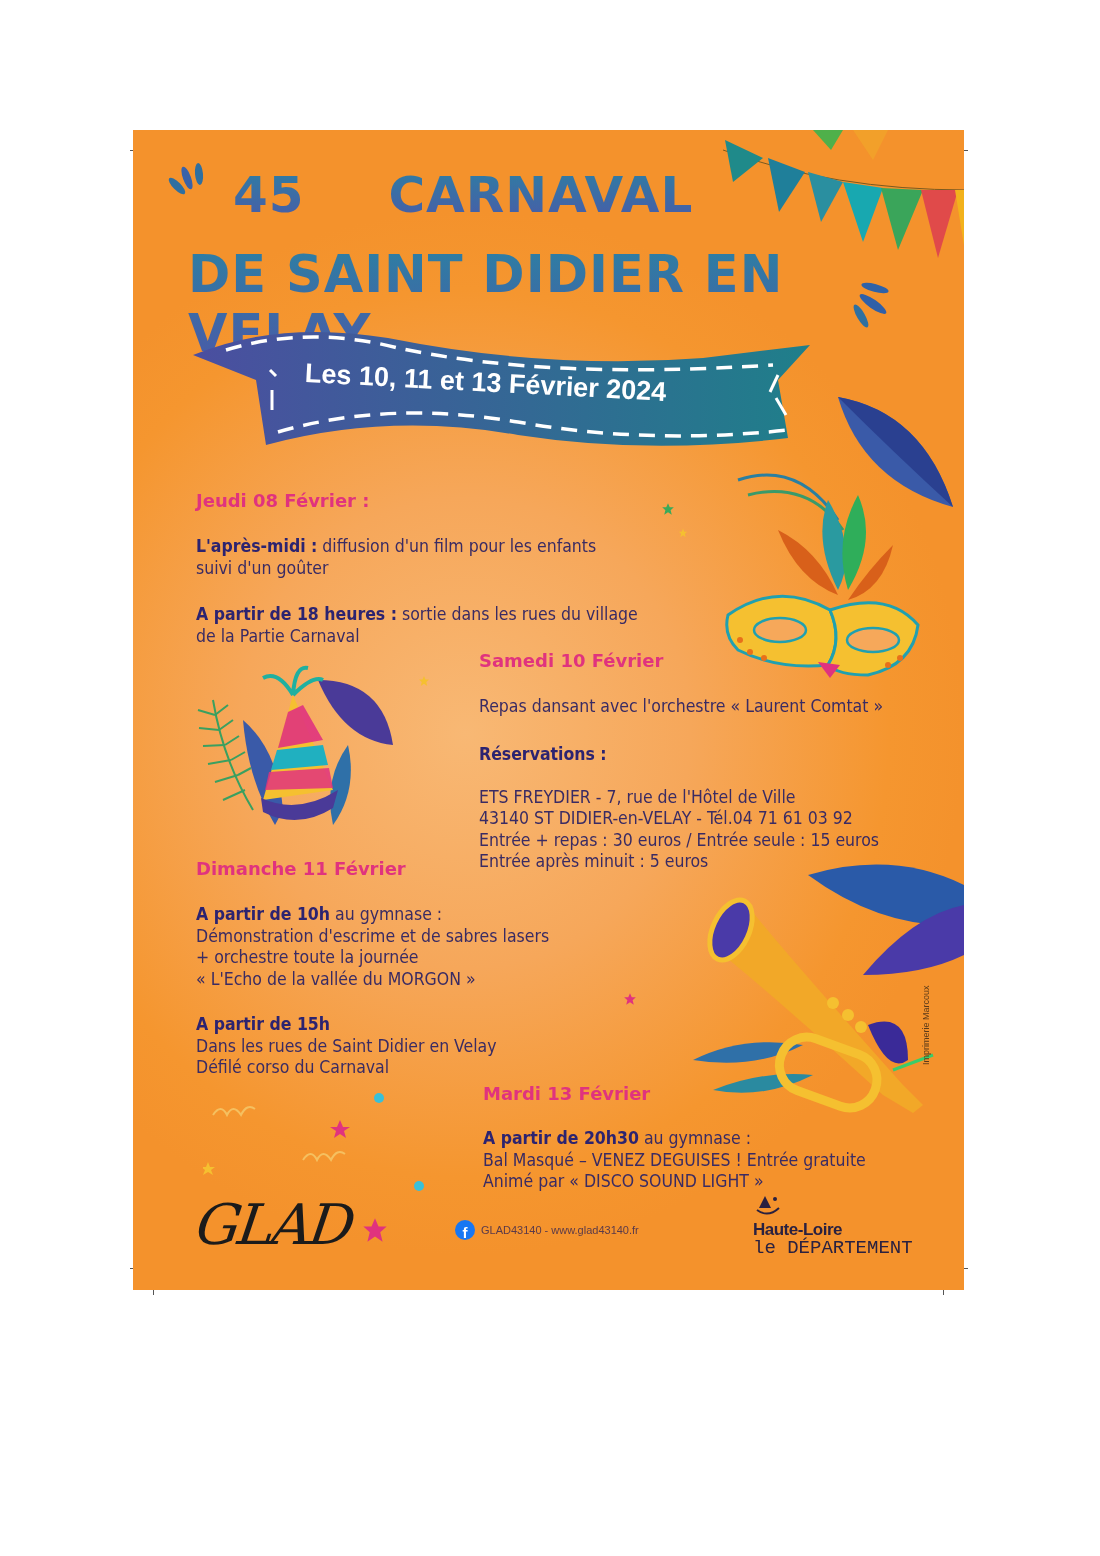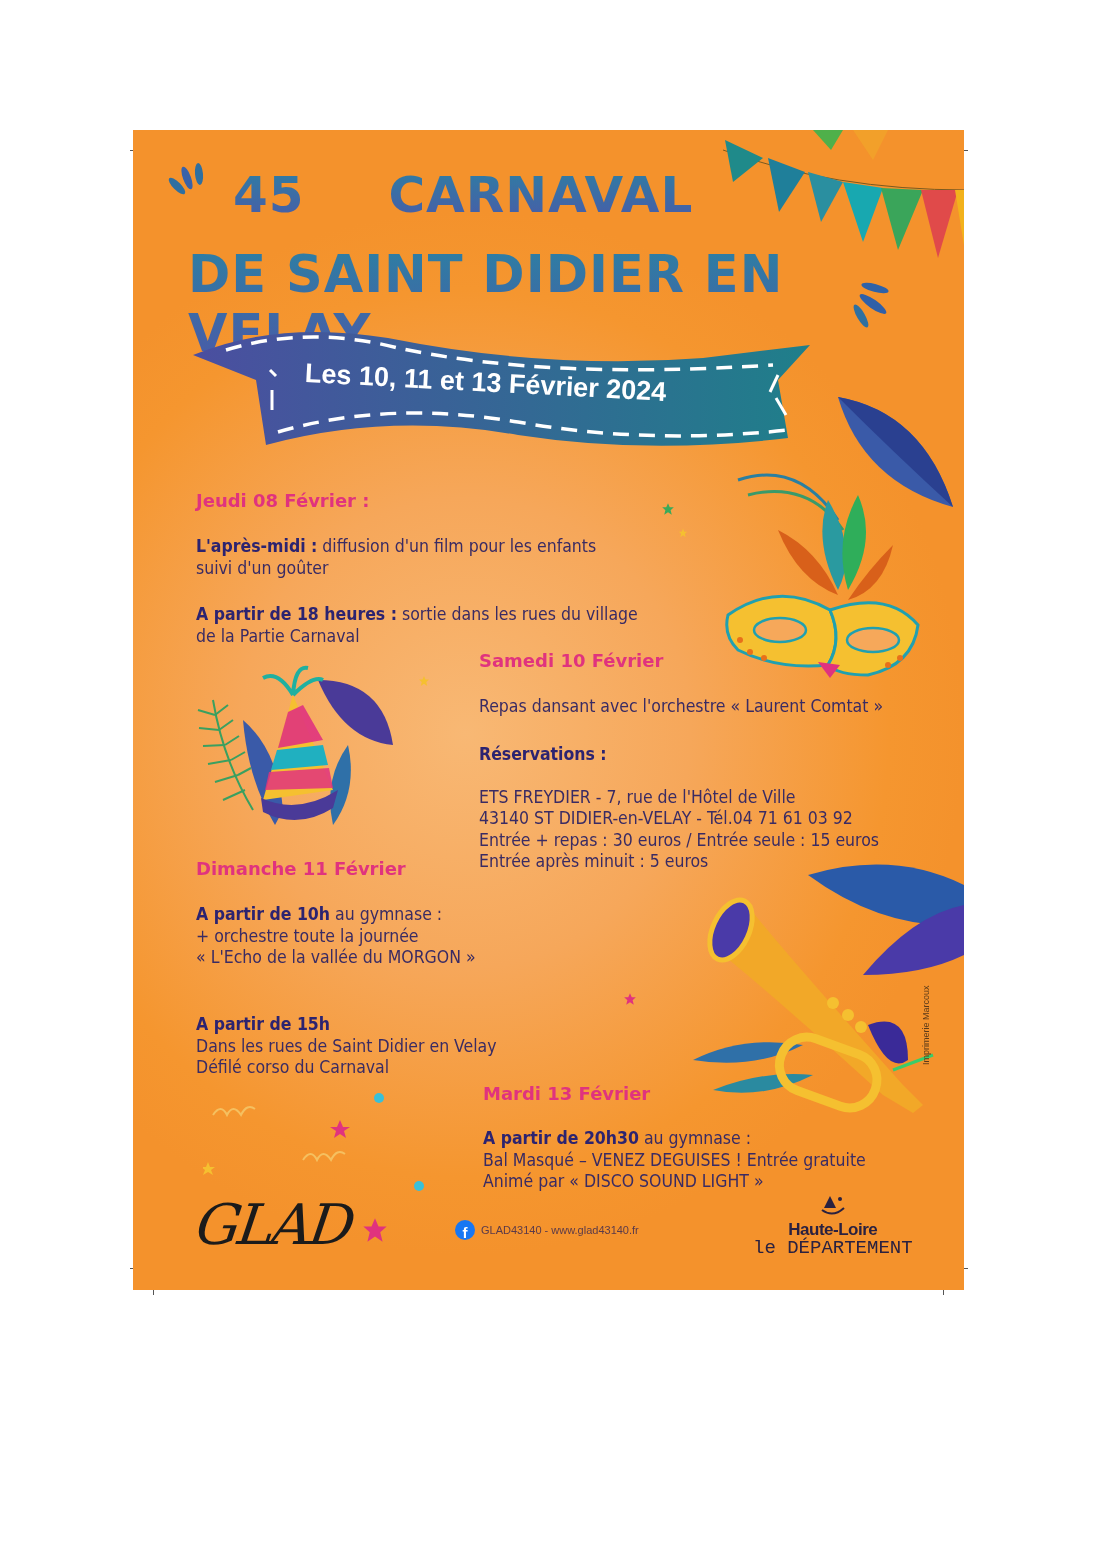--- a/index.html
+++ b/index.html
@@ -22,21 +22,21 @@
   .txt { position:absolute; color:#3a2b63; font-size:17.5px; line-height:21.5px; font-family:"DejaVu Sans Condensed","DejaVu Sans", sans-serif; white-space:nowrap; }
   .txt b { color:#2c2370; font-weight:900; }
   .para { margin:0; }
   .svgabs { position:absolute; }
   .glad { position:absolute; left:64px; top:1062px; font-family:"DejaVu Serif", serif; font-style:italic;
           font-size:56px; color:#1b1b1b; letter-spacing:-3px; transform:skewX(-8deg); }
   .fb { position:absolute; left:322px; top:1090px; display:flex; align-items:center; gap:6px; }
   .fb-icon { width:20px; height:20px; border-radius:50%; background:#1877f2; color:#fff; font-weight:bold;
              font-family:"Liberation Sans", sans-serif; font-size:15px; display:flex; align-items:flex-end; justify-content:center; line-height:1; }
   .fb-text { font-family:"Liberation Sans", sans-serif; font-size:11px; color:#5a3a4a; }
-  .hl { position:absolute; left:620px; top:1064px; text-align:center; }
+  .hl { position:absolute; left:620px; top:1064px; }
   .hl-name { font-family:"Liberation Sans", sans-serif; font-weight:bold; font-size:17px; color:#2a2140; letter-spacing:-0.5px; }
   .hl-dep { font-family:Liberation Mono, monospace; font-size:19px; color:#2a2140; margin-top:-3px; }
   .imprint { position:absolute; left:788px; top:935px; transform:rotate(-90deg); transform-origin:left top;
              font-family:"Liberation Sans", sans-serif; font-size:9px; color:#5a3a1a; white-space:nowrap; }
 </style>
 </head>
 <body>
 
 <div class="crop" style="left:130px;top:150px;width:6px;height:1px;"></div>
 <div class="crop" style="left:962px;top:150px;width:6px;height:1px;"></div>
@@ -165,20 +165,21 @@
     <p class="para">Entrée après minuit : 5 euros</p>
   </div>
 
   <svg class="svgabs" style="left:285px;top:545px;" width="12" height="12" viewBox="0 0 24 24">
       <polygon points="12,2 15,9 22,9 16.5,14 18.5,22 12,17.5 5.5,22 7.5,14 2,9 9,9" fill="#f5c030"></polygon>
     </svg>
 
   <div class="day" style="left:63px;top:728px;">Dimanche 11 Février</div>
   <div class="txt" style="left:63px;top:774px;">
     <p class="para"><b>A partir de 10h</b><span> au gymnase :</span></p>
+    <p class="para">Démonstration d'escrime et de sabres lasers</p>
     <p class="para">+ orchestre toute la journée</p>
     <p class="para">« L'Echo de la vallée du MORGON »</p>
   </div>
   <div class="txt" style="left:63px;top:884px;">
     <p class="para"><b>A partir de 15h</b></p>
     <p class="para">Dans les rues de Saint Didier en Velay</p>
     <p class="para">Défilé corso du Carnaval</p>
   </div>
 
   <svg class="svgabs" style="left:560px;top:715px;" width="271" height="290" viewBox="0 0 271 290">

